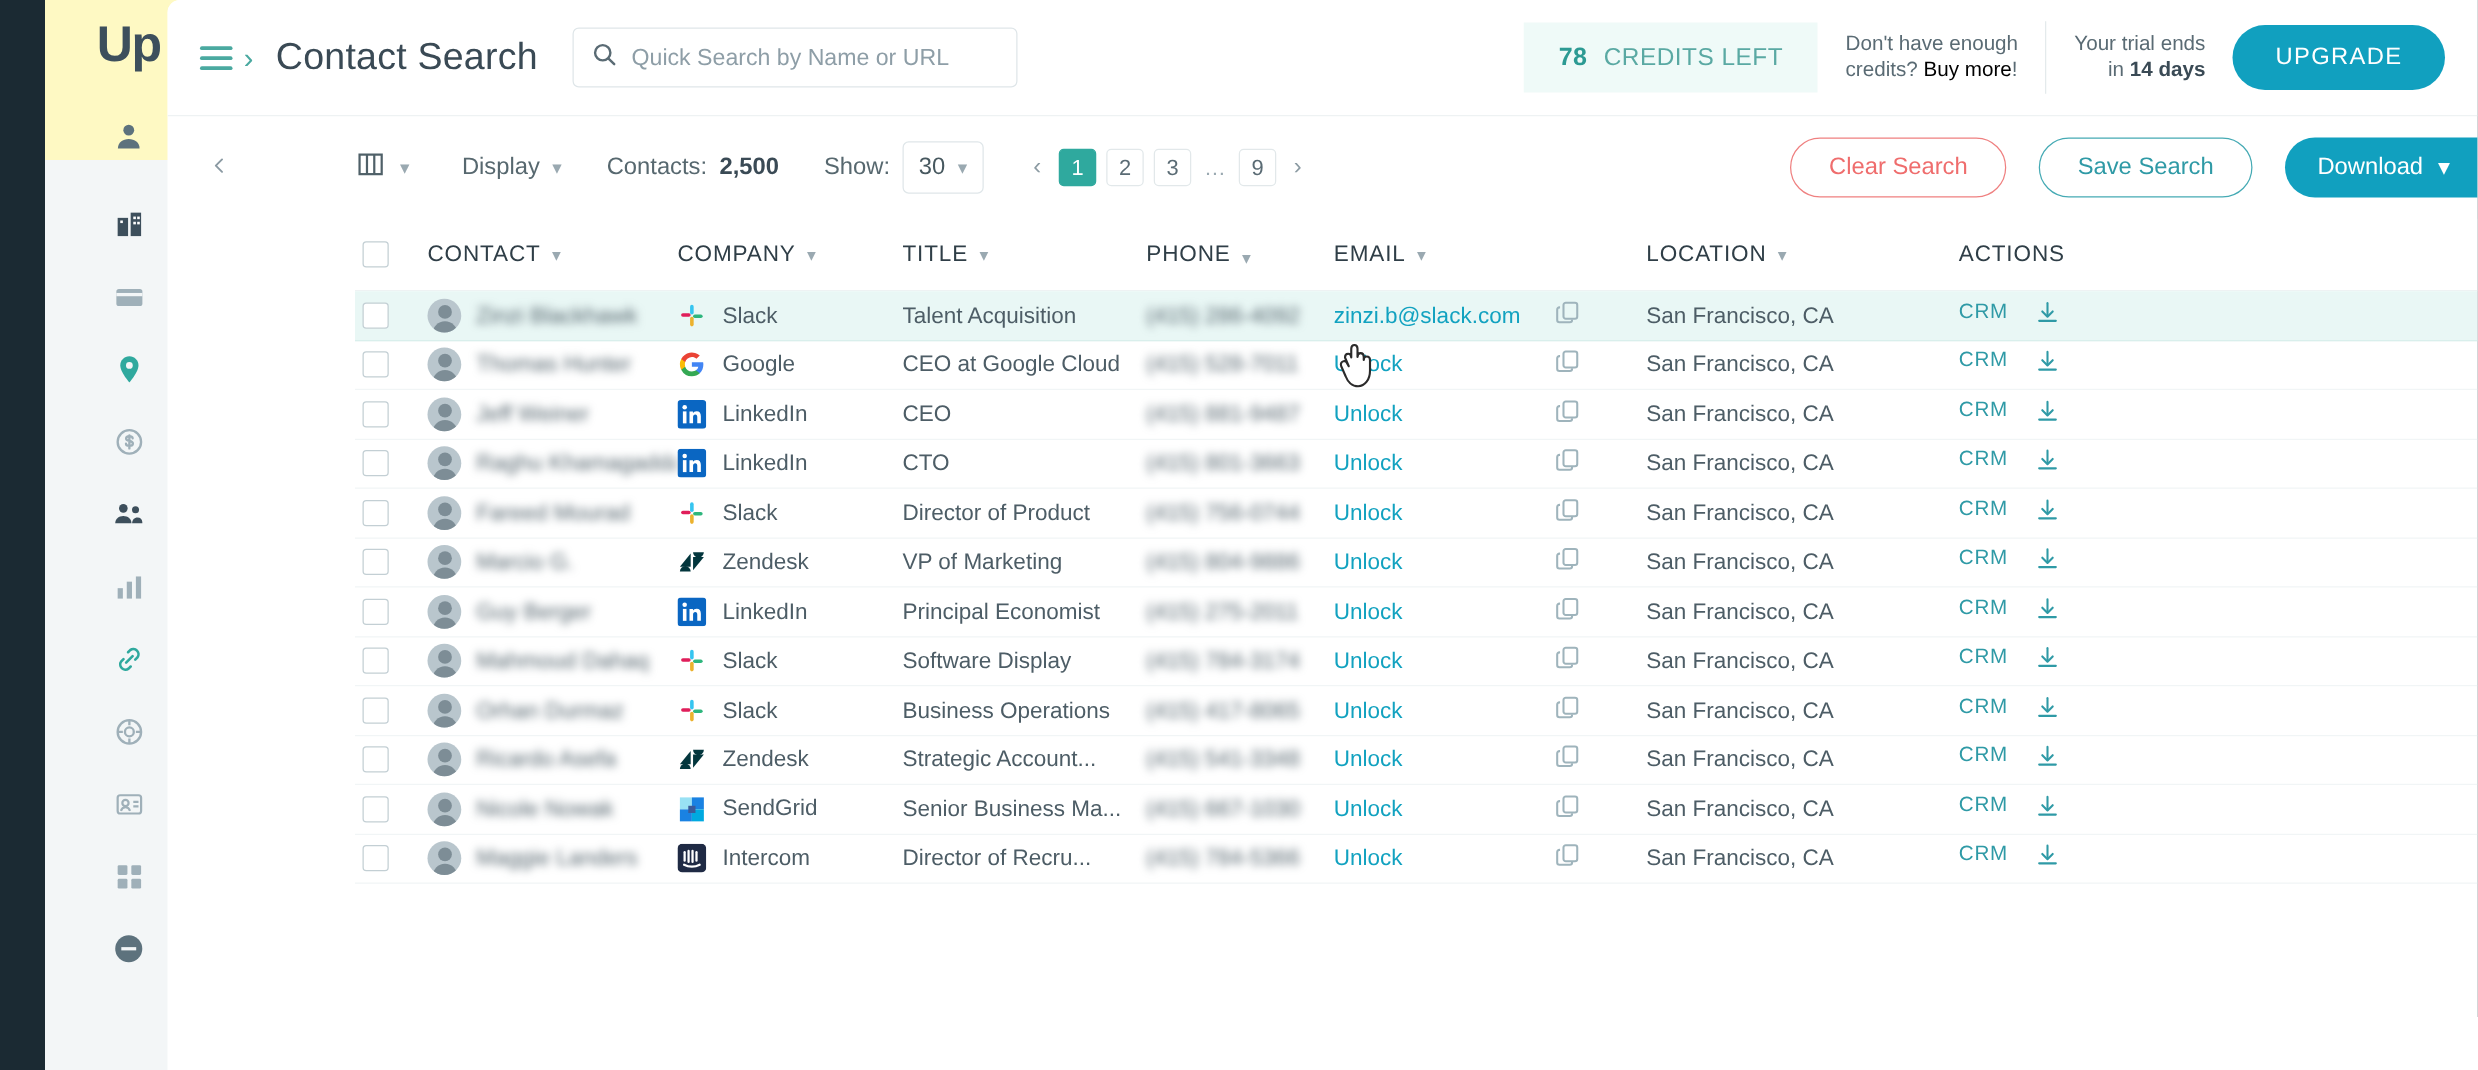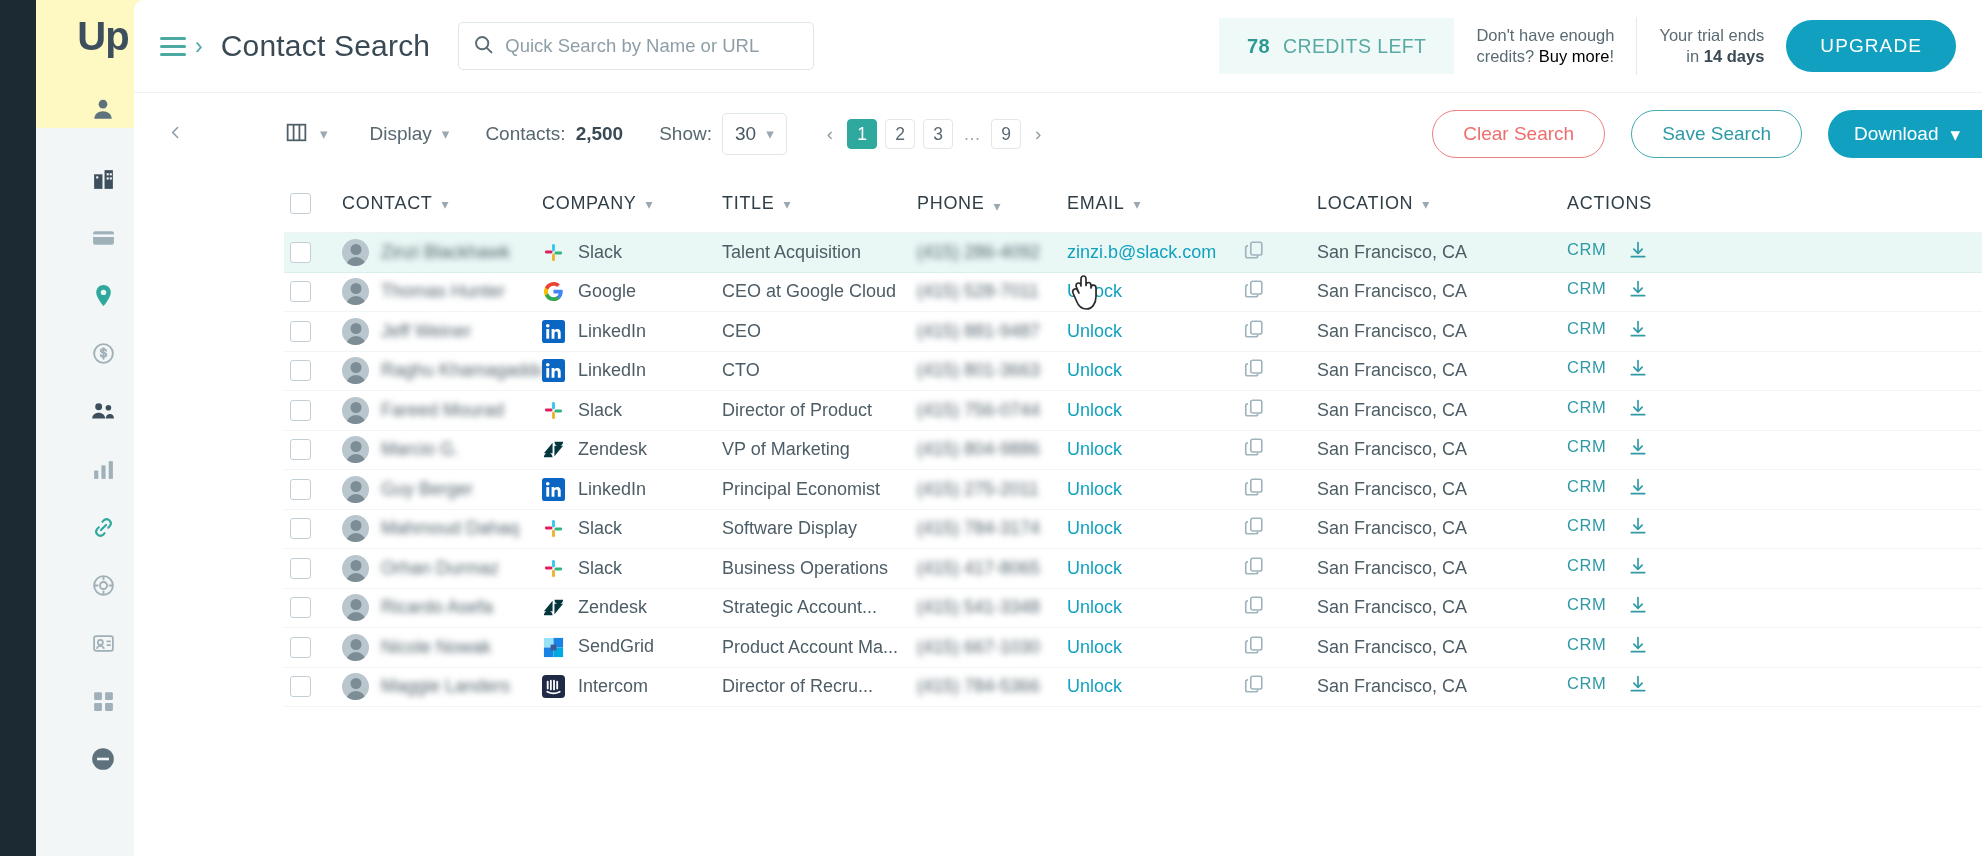--- a/index.html
+++ b/index.html
@@ -780,21 +780,21 @@
                 <div class="c-company" style="display:flex;align-items:flex-start">
                   <svg class="logo-ic" viewBox="0 0 24 24">
                     <rect x="2" y="2" width="10" height="10" fill="#99e1f4"></rect>
                     <rect x="12" y="2" width="10" height="10" fill="#1a82e2"></rect>
                     <rect x="2" y="12" width="10" height="10" fill="#1a82e2"></rect>
                     <rect x="12" y="12" width="10" height="10" fill="#00a9e0"></rect>
                     <rect x="9" y="9" width="6" height="6" fill="#3b5a9a"></rect>
                   </svg>
                   <span>SendGrid</span>
                 </div>
-                <div class="c-title">Product Account Ma...</div>
+                <div class="c-title">Senior Business Ma...</div>
                 <div class="c-phone blur">(415) 667-1030</div>
                 <div class="c-email" style="display:flex;align-items:center">
                   <span class="unlock">Unlock</span>
                   <span class="copy"><svg width="22" height="22" viewBox="0 0 24 24" fill="none" stroke="#9fb4bc" stroke-width="1.8">
                       <rect x="8.5" y="3.5" width="12" height="14" rx="2"></rect>
                       <path d="M5.5 7.5h-.5a2 2 0 00-2 2v9a2 2 0 002 2h9a2 2 0 002-2v-.5"></path>
                     </svg></span>
                 </div>
                 <div class="c-loc">San Francisco, CA</div>
                 <div class="c-act actions">

